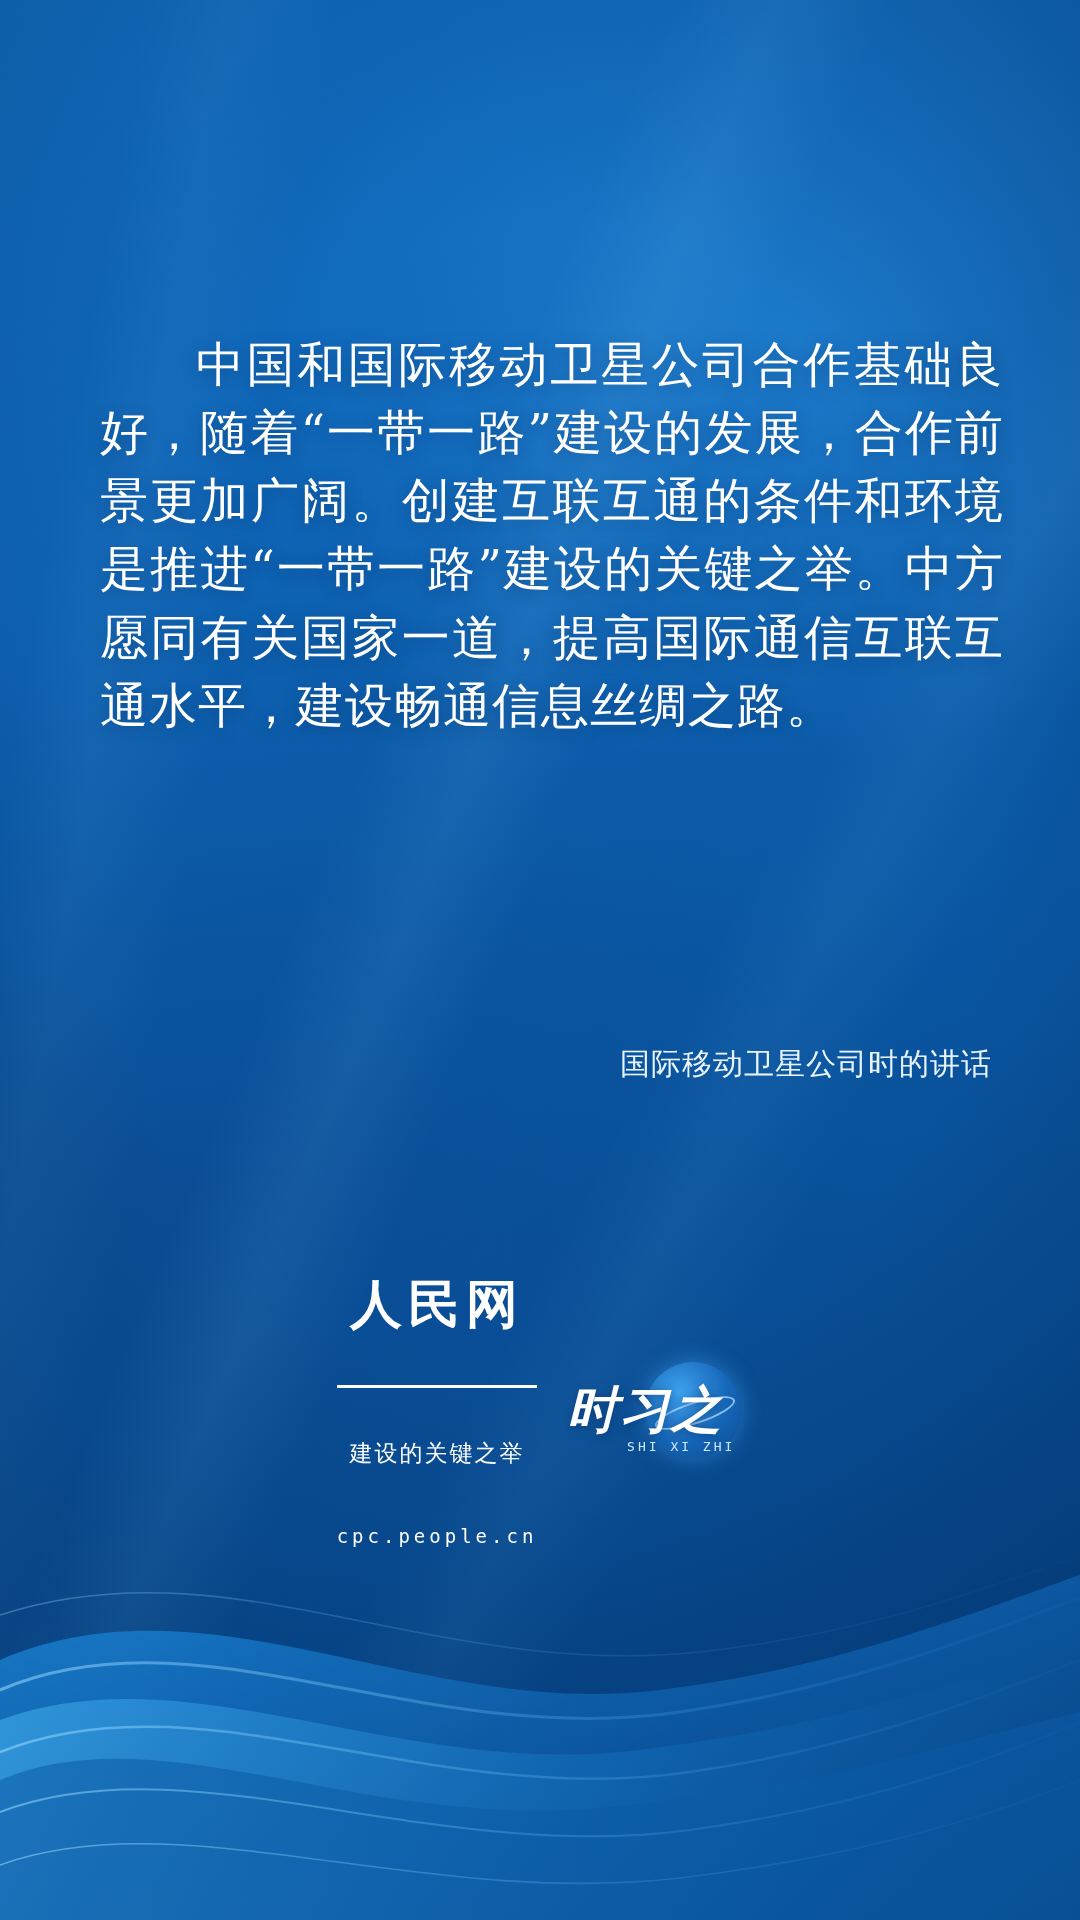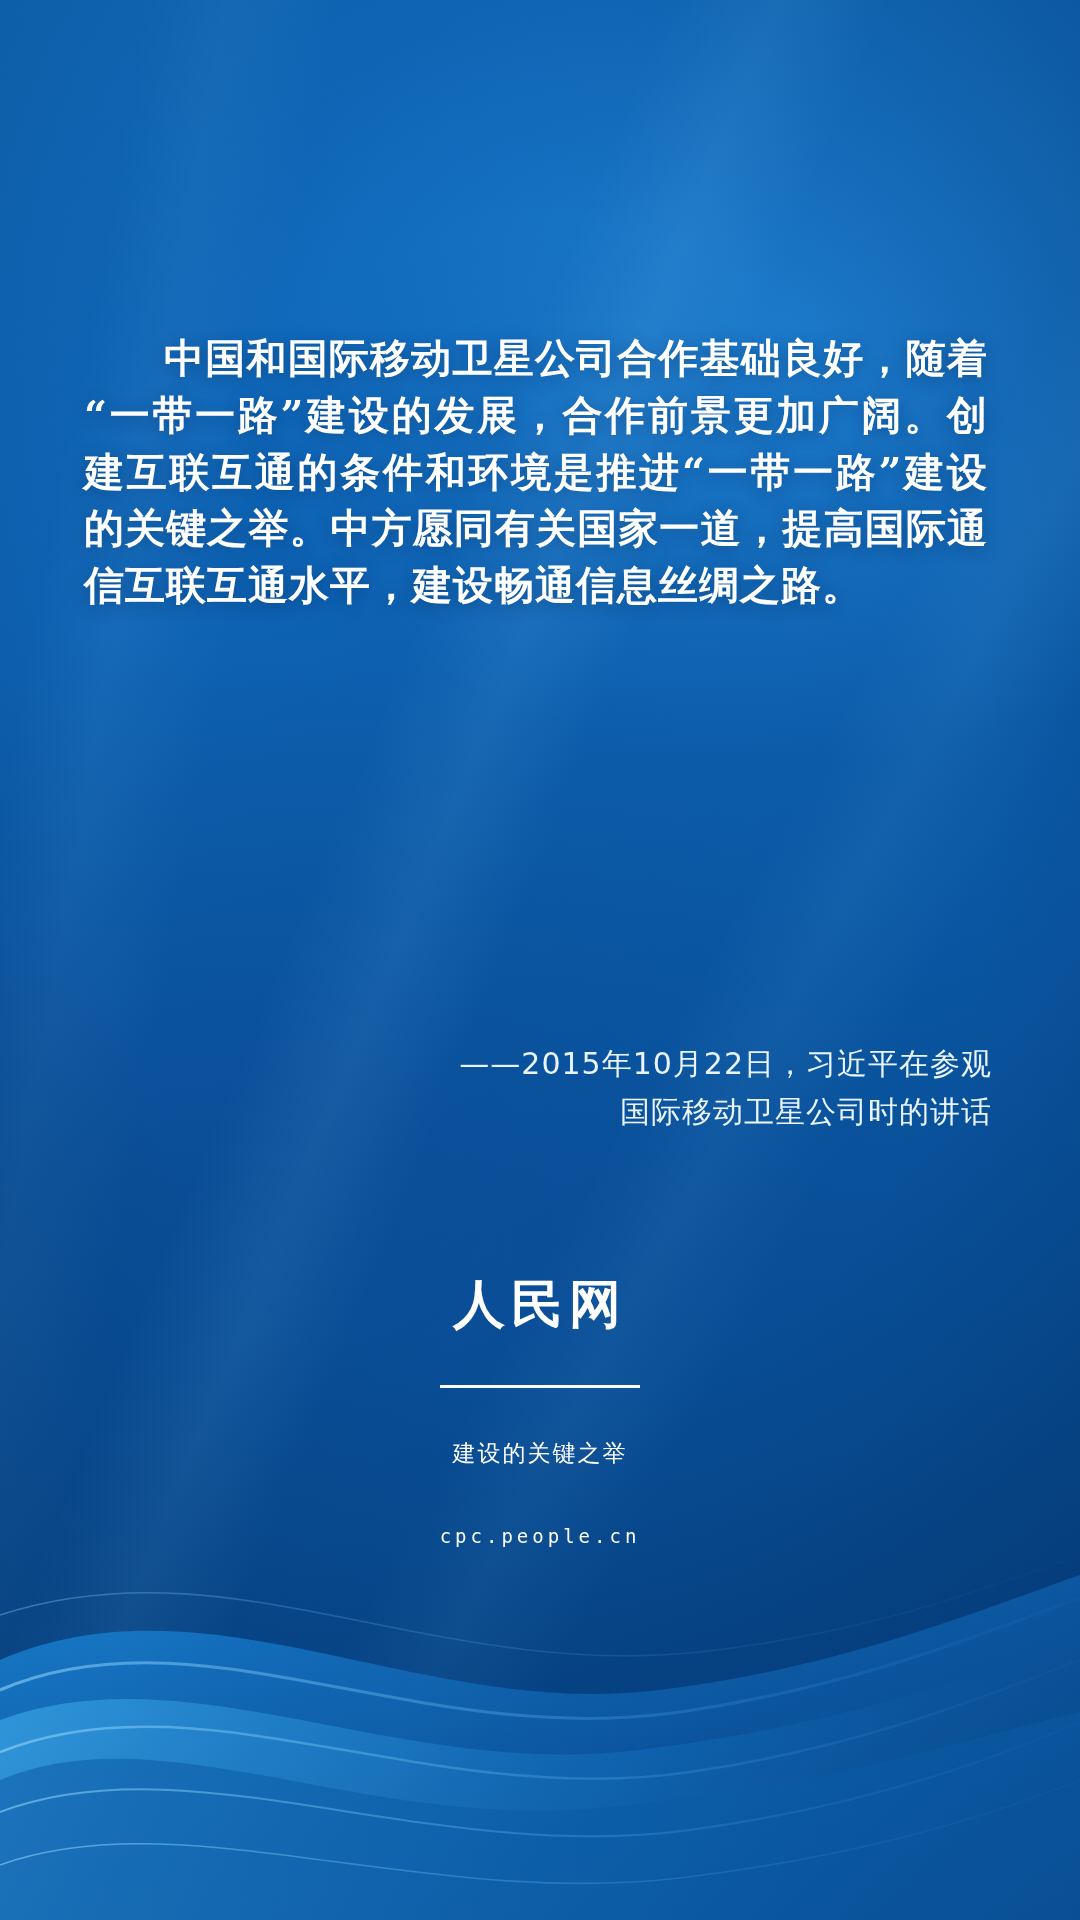--- a/index.html
+++ b/index.html
@@ -39,28 +39,28 @@
   .vignette {
     position: absolute;
     inset: 0;
     background: radial-gradient(ellipse 1000px 1300px at 50% 42%, rgba(0,0,0,0) 45%, rgba(0,20,50,0.28) 100%);
     pointer-events: none;
   }
 
   
   .quote {
     position: absolute;
-    left: 84px;
+    left: 100px;
     top: 330px;
     width: 904px;
     color: #ffffff;
     font-family: "DejaVu Serif", "Liberation Serif", serif;
-    font-size: 40px;
+    font-size: 48px;
     line-height: 1.42;
-    font-weight: 700;
+    font-weight: 400;
     letter-spacing: 1px;
     text-indent: 2em;
     text-align: justify;
     text-shadow: 0 3px 16px rgba(0,30,70,0.35);
   }
 
   .attribution {
     position: absolute;
     right: 88px;
     top: 1040px;
@@ -184,33 +184,37 @@
 <body>
 
 <div class="poster">
 
   <div class="streaks"></div>
   <div class="vignette"></div>
 
   <div class="quote">中国和国际移动卫星公司合作基础良好，随着“一带一路”建设的发展，合作前景更加广阔。创建互联互通的条件和环境是推进“一带一路”建设的关键之举。中方愿同有关国家一道，提高国际通信互联互通水平，建设畅通信息丝绸之路。</div>
 
   <div class="attribution">
-    <span class="line1">——2015年10月22日，习近平在参观</span>
     <span class="line2">国际移动卫星公司时的讲话</span>
   </div>
 
   <div class="logos">
 
     <div class="people-logo">
       <div class="cn-name">人民网</div>
       <div class="rule"></div>
       <div class="sub-cn">建设的关键之举</div>
       <div class="sub-en">cpc.people.cn</div>
     </div>
 
+    <div class="shixizhi">
+      <div class="orb"></div>
+      <div class="brand-cn">时习之</div>
+      <div class="brand-en">SHI XI ZHI</div>
+    </div>
 
   </div>
 
   <svg class="waves" viewBox="0 0 1080 560" preserveAspectRatio="none">
     <defs>
       <linearGradient id="w1" x1="0" y1="0" x2="1" y2="1">
         <stop offset="0%" stop-color="#1b86d8" stop-opacity="0.85"></stop>
         <stop offset="55%" stop-color="#0d5ca8" stop-opacity="0.75"></stop>
         <stop offset="100%" stop-color="#073f7e" stop-opacity="0.9"></stop>
       </linearGradient>

